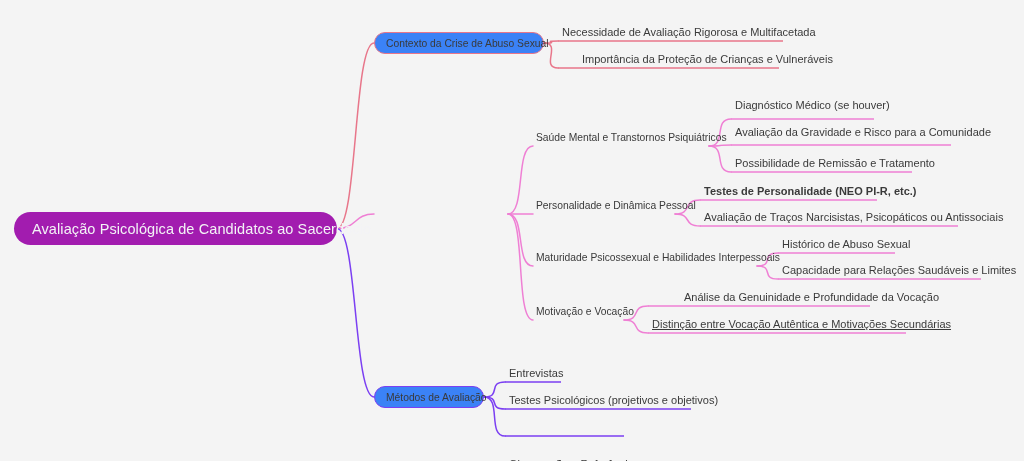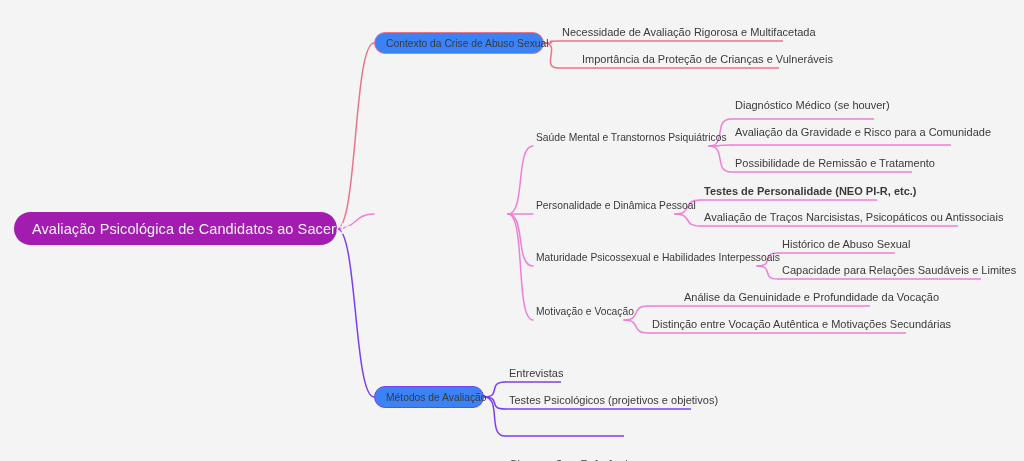--- a/index.html
+++ b/index.html
@@ -117,18 +117,18 @@
     <div class="node node-leaf" style="left: 731px; top: 124px; width: 220px; height: 17px;">Avaliação da Gravidade e Risco para a Comunidade</div>
     <div class="node node-leaf" style="left: 731px; top: 155px; width: 181px; height: 17px;">Possibilidade de Remissão e Tratamento</div>
     <div class="node node-l2" style="left: 533px; top: 196px; width: 142px; height: 18px;">Personalidade e Dinâmica Pessoal</div>
     <div class="node node-leaf" style="left: 700px; top: 183px; width: 177px; height: 17px; font-weight: bold;">Testes de Personalidade (NEO PI-R, etc.)</div>
     <div class="node node-leaf" style="left: 700px; top: 209px; width: 258px; height: 17px;">Avaliação de Traços Narcisistas, Psicopáticos ou Antissociais</div>
     <div class="node node-l2" style="left: 533px; top: 248px; width: 224px; height: 18px;">Maturidade Psicossexual e Habilidades Interpessoais</div>
     <div class="node node-leaf" style="left: 778px; top: 236px; width: 117px; height: 17px;">Histórico de Abuso Sexual</div>
     <div class="node node-leaf" style="left: 778px; top: 262px; width: 203px; height: 17px;">Capacidade para Relações Saudáveis e Limites</div>
     <div class="node node-l2" style="left: 533px; top: 302px; width: 91px; height: 18px;">Motivação e Vocação</div>
     <div class="node node-leaf" style="left: 648px; top: 289px; width: 222px; height: 17px; margin-left: 32px;">Análise da Genuinidade e Profundidade da Vocação</div>
-    <div class="node node-leaf" style="left: 648px; top: 316px; width: 258px; height: 17px;">Distinção entre Vocação Autêntica e Motivações Secundárias</div>
+    <div class="node node-leaf" style="left: 648px; top: 316px; width: 258px; height: 17px; text-decoration: underline;">Distinção entre Vocação Autêntica e Motivações Secundárias</div>
     <div class="node node-l1 c-purple" style="border-color: rgb(123, 63, 242); left: 374px; top: 386px; width: 110px; height: 22px;">Métodos de Avaliação</div>
     <div class="node node-leaf" style="left: 505px; top: 365px; width: 56px; height: 17px;">Entrevistas</div>
     <div class="node node-leaf" style="left: 505px; top: 392px; width: 186px; height: 17px;">Testes Psicológicos (projetivos e objetivos)</div>
     <div class="node node-leaf" style="left: 505px; top: 419px; width: 119px; height: 17px; margin-top: 37px;">Observação e Referências</div>
   </div>
 
 </body></html>

